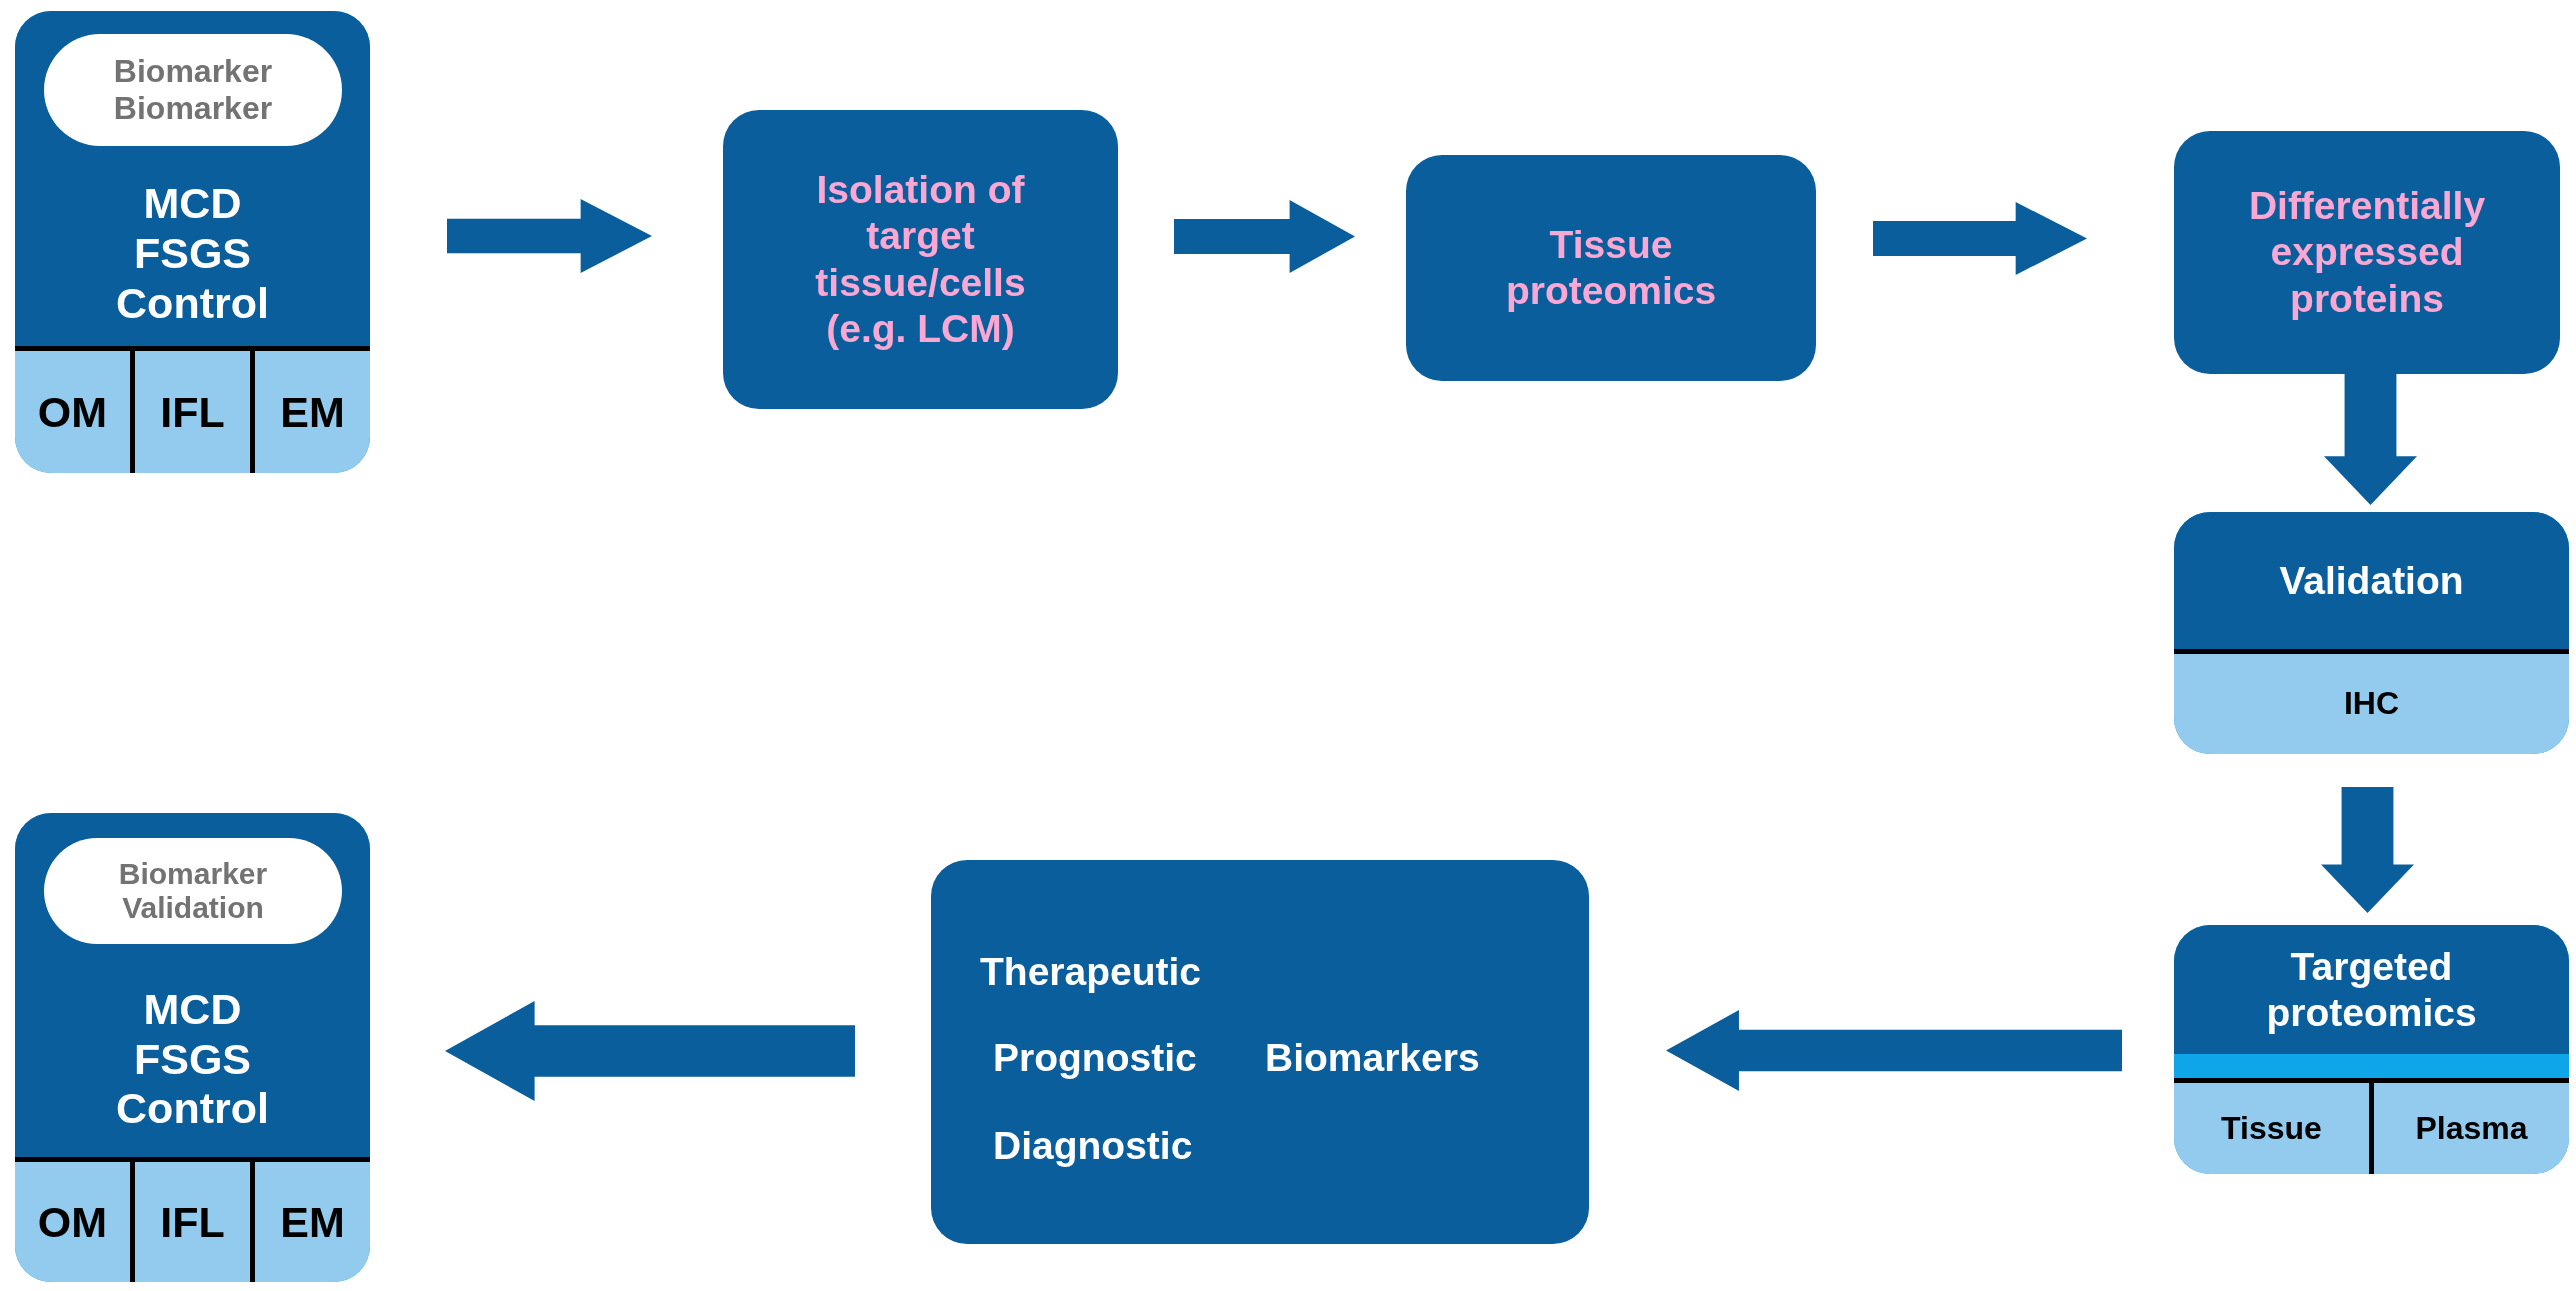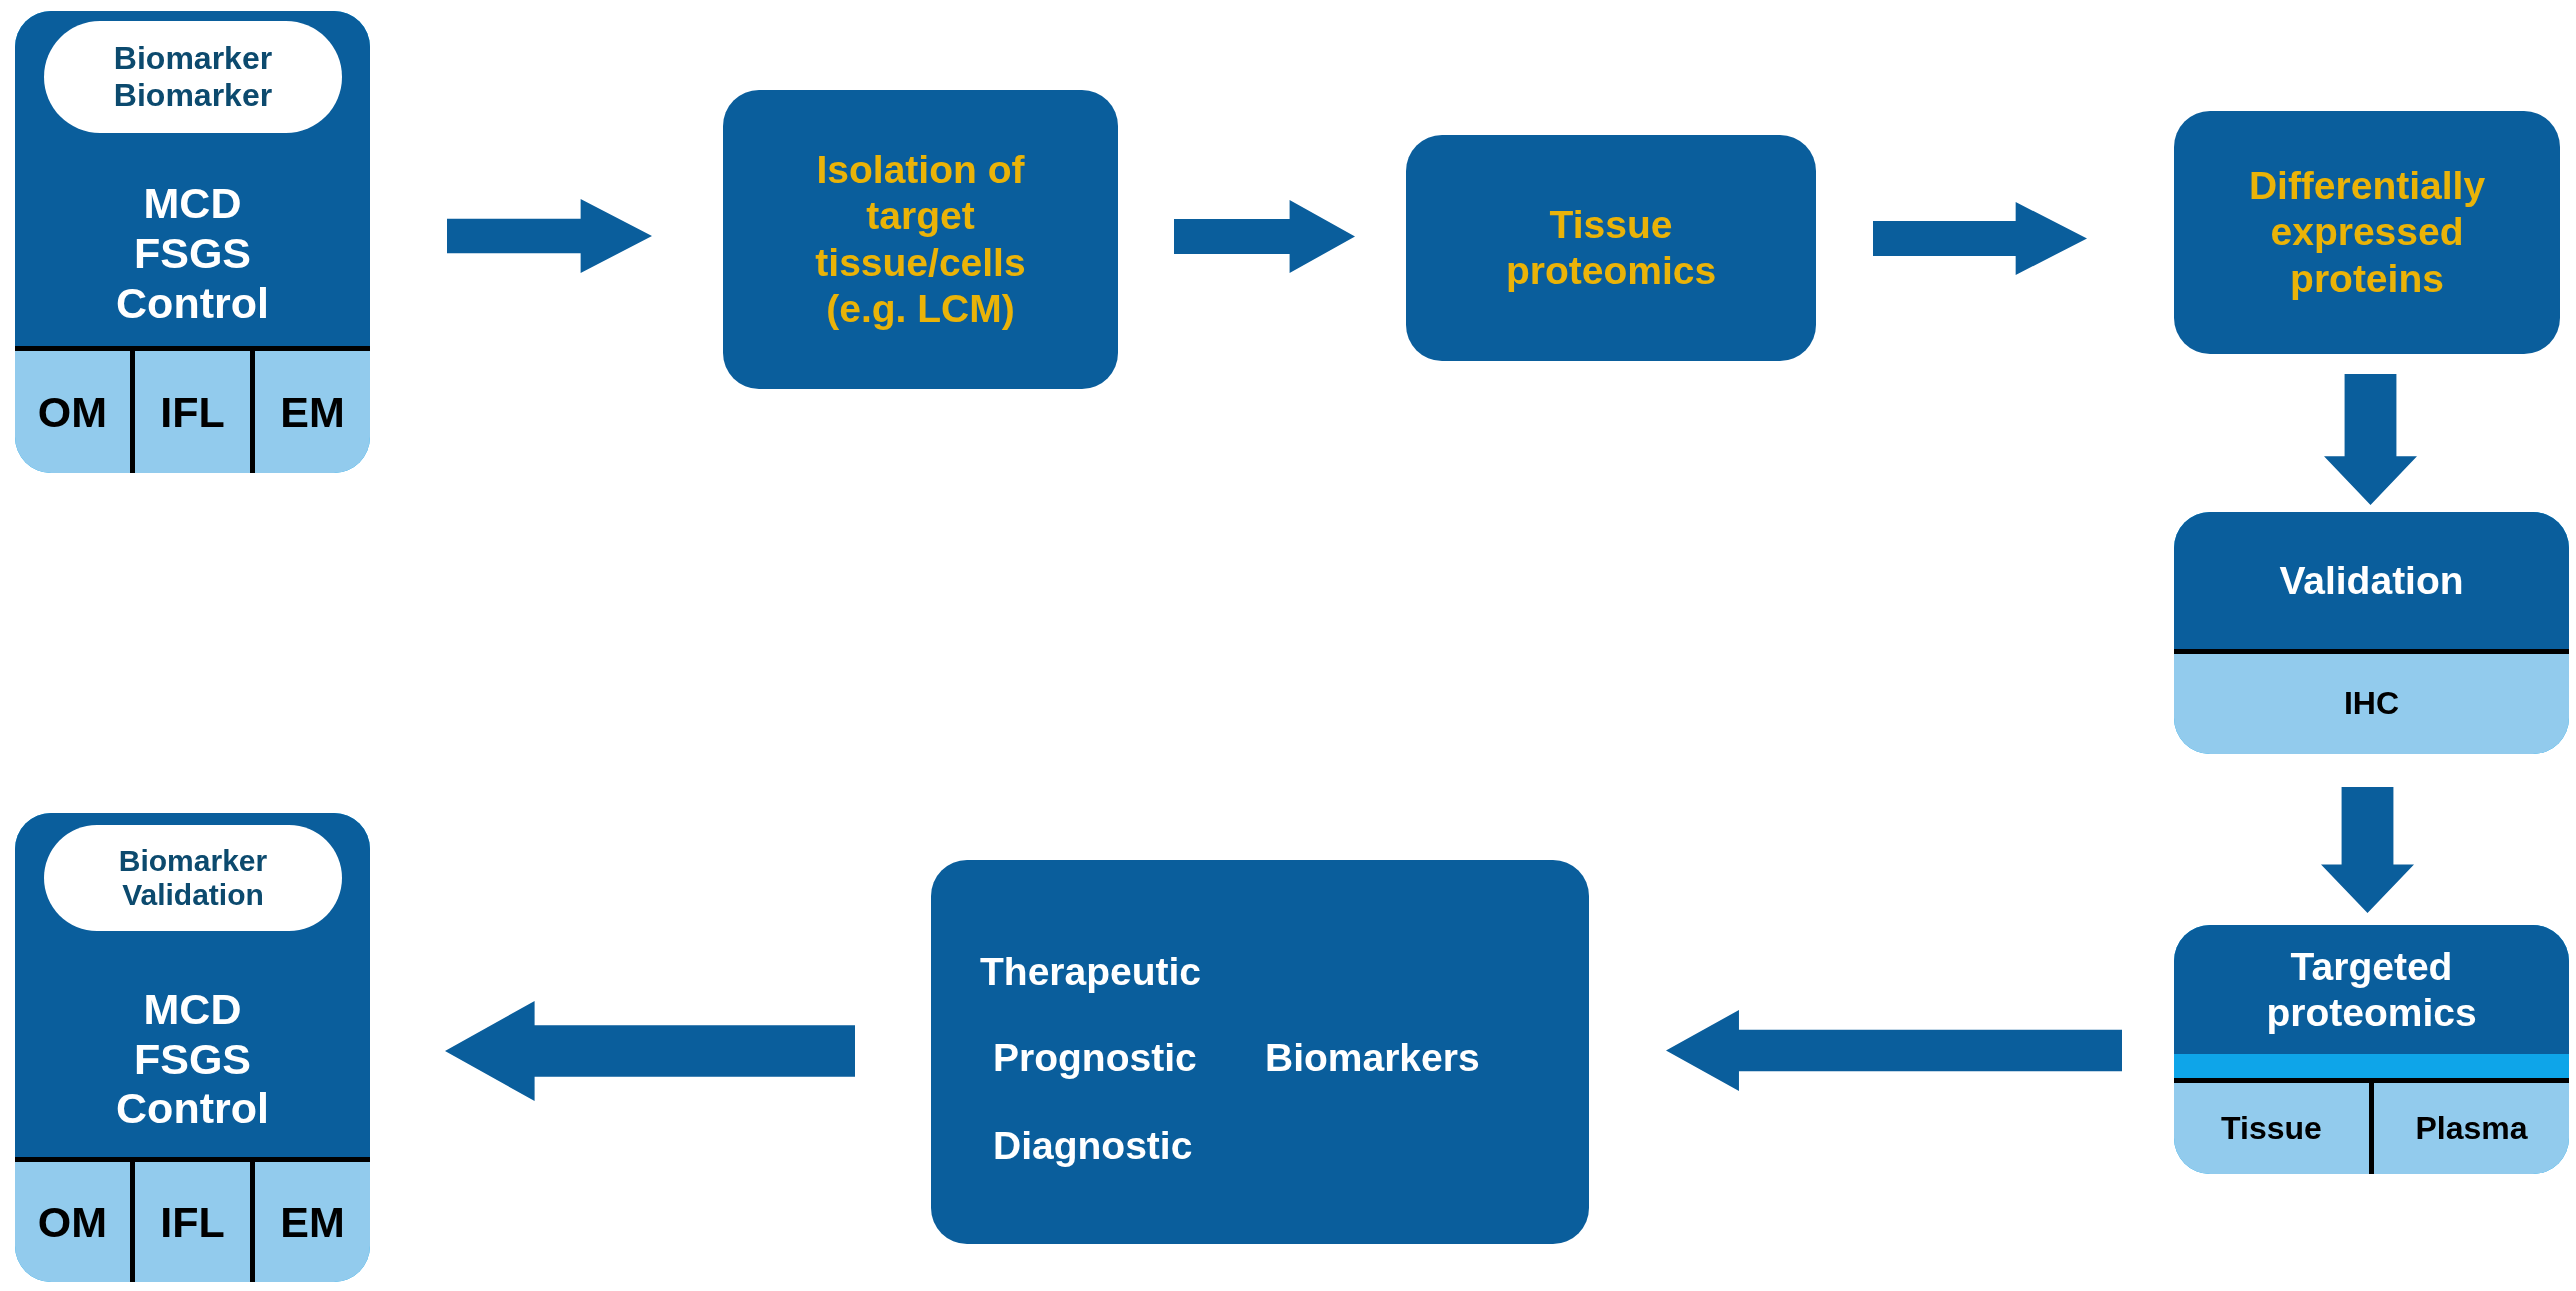--- a/index.html
+++ b/index.html
@@ -22,24 +22,25 @@
     box-sizing: border-box;
   }
   
   .proc-box {
     background: #0A5E9C;
     border-radius: 36px;
     display: flex;
     align-items: center;
     justify-content: center;
     text-align: center;
-    color: #eab308;
+    color: #f9a8d4;
     font-weight: bold;
     line-height: 1.18;
     padding: 7.6px 16.7px;
+    margin-top: 20px;
   }
   
   .compound {
     border-radius: 36px;
     overflow: hidden;
     background: #0ea5e9;
     display: flex;
     flex-direction: column;
   }
   .compound-head {
@@ -78,24 +79,25 @@
   
   .pill {
     position: absolute;
     background: #ffffff;
     border-radius: 759px;
     display: flex;
     flex-direction: column;
     align-items: center;
     justify-content: center;
     text-align: center;
-    color: #0c4a6e;
+    color: #737373;
     font-weight: bold;
     line-height: 1.15;
     z-index: 4;
+    margin-top: 13px;
   }
   
   .arrow {
     position: absolute;
   }
   .arrow svg { display: block; width: 100%; height: 100%; }
 
   
   .bm-box {
     background: #0A5E9C;

